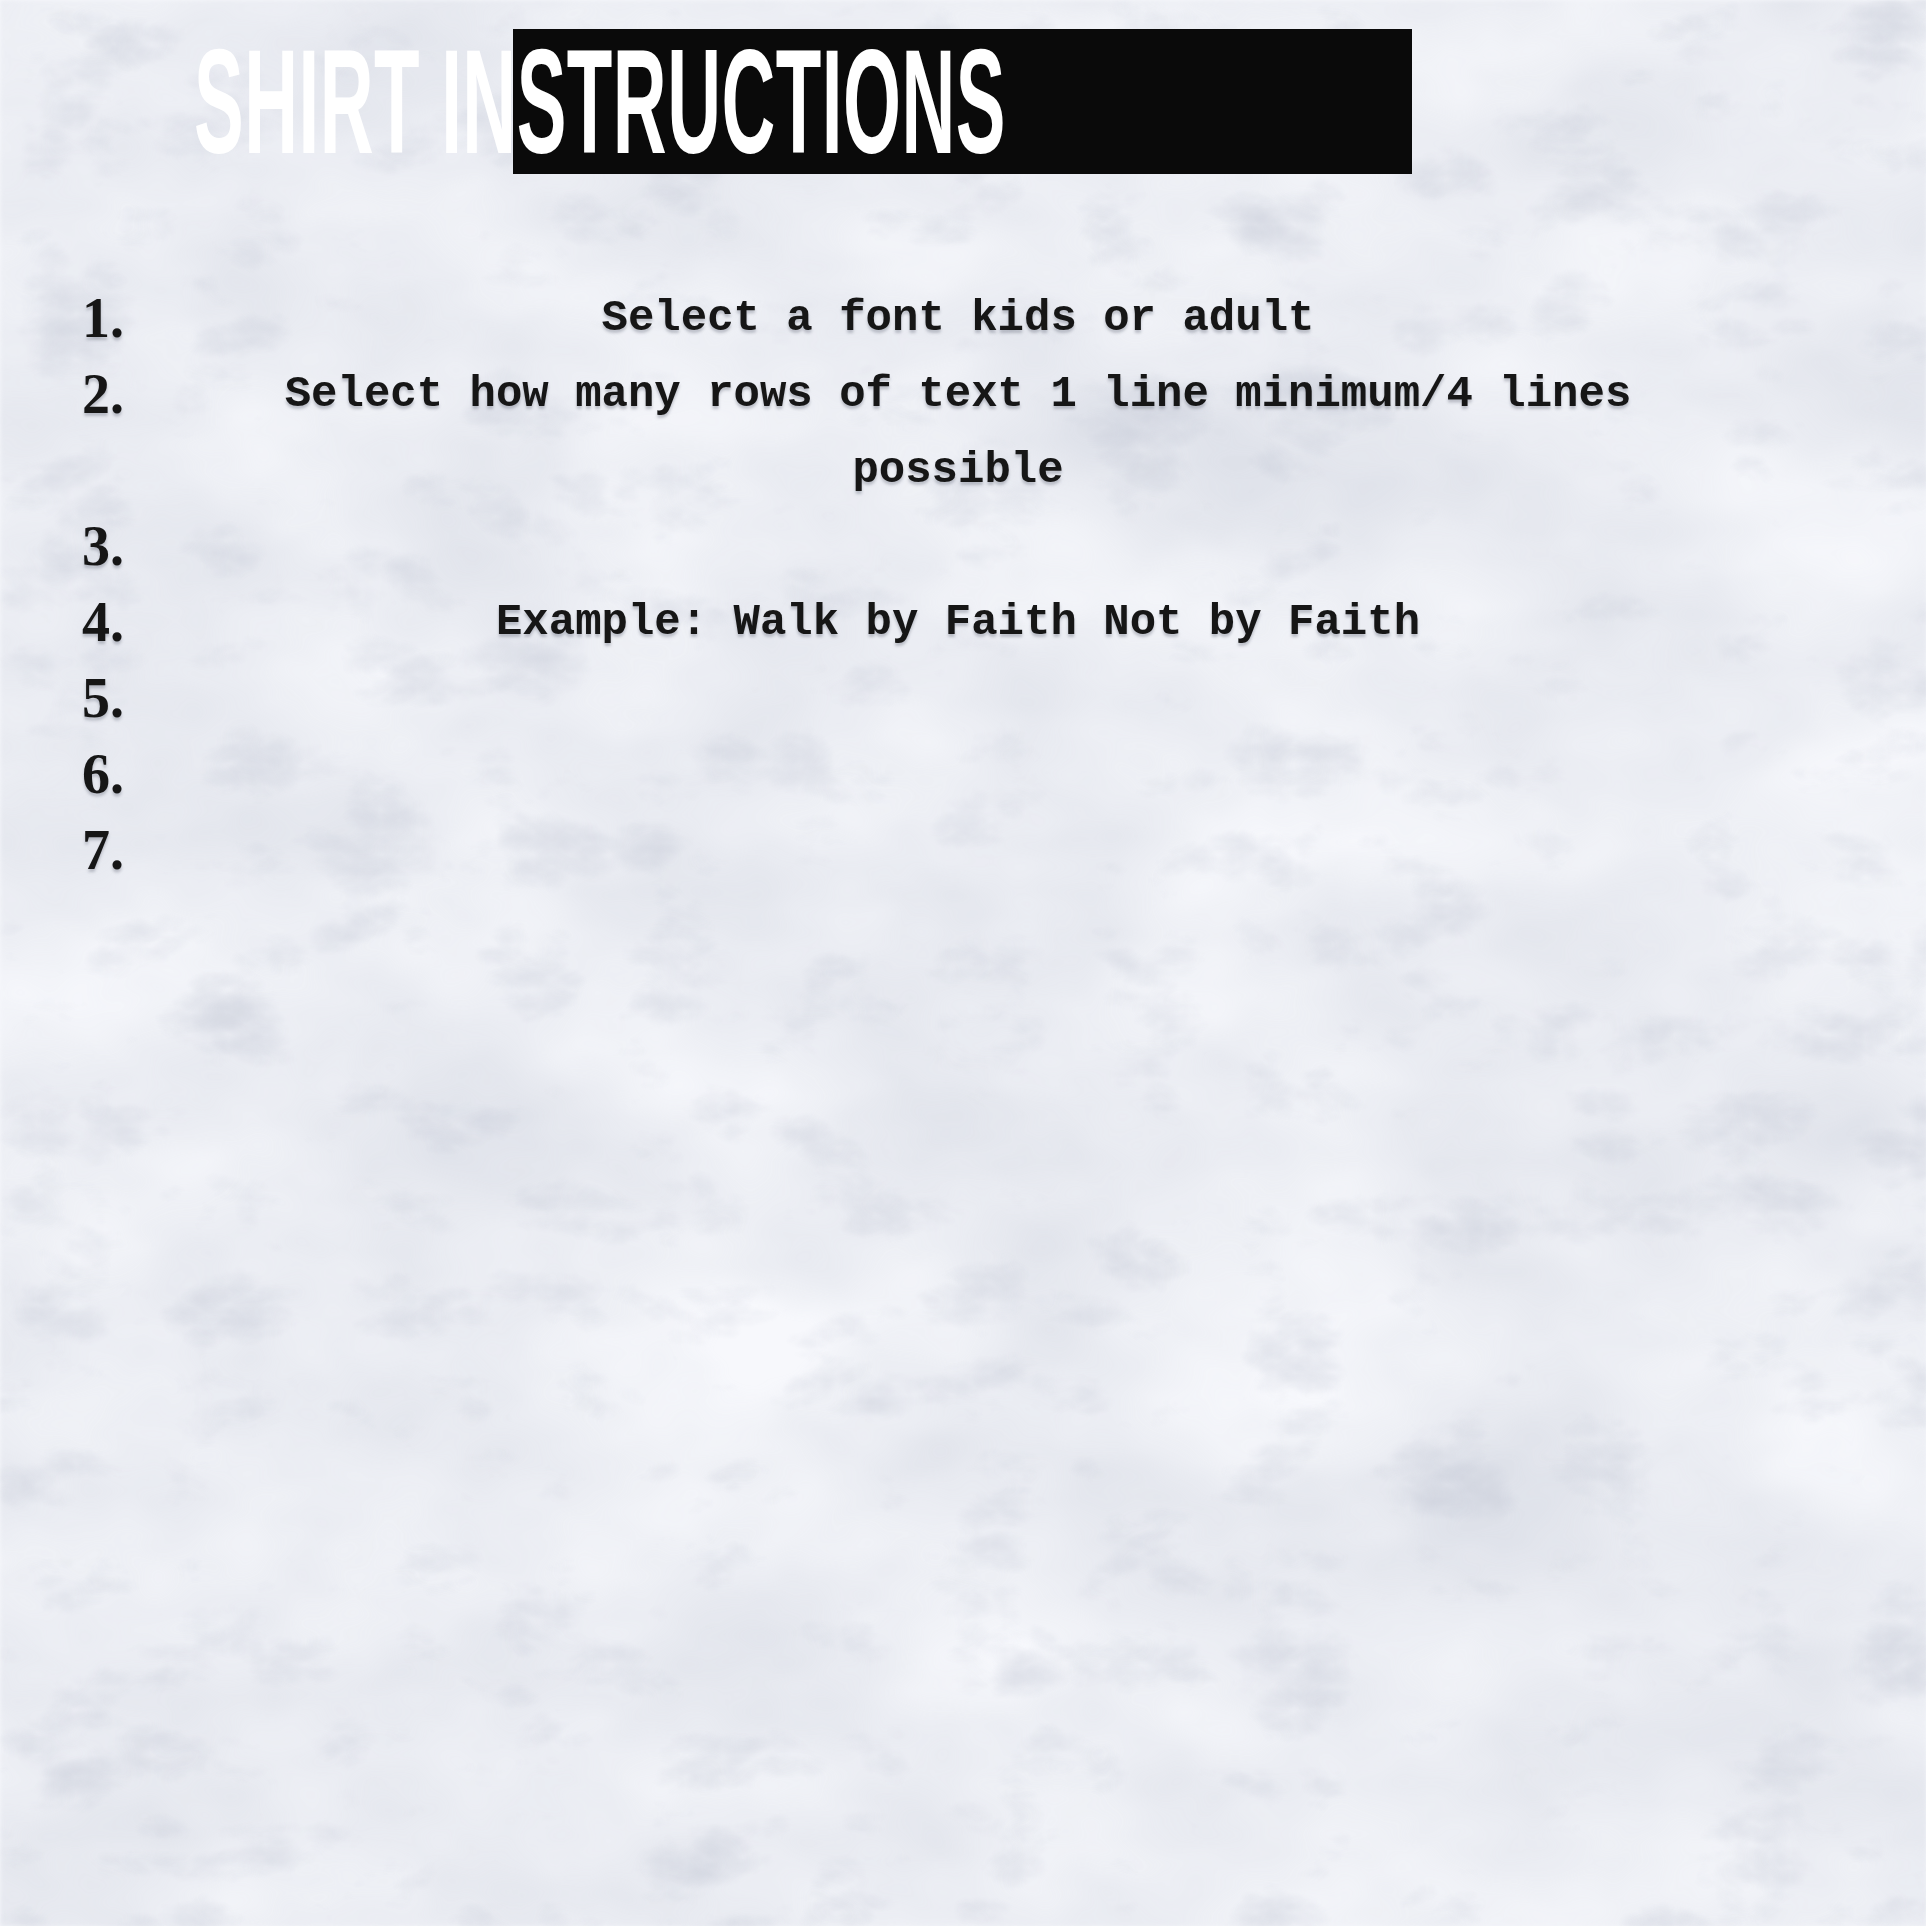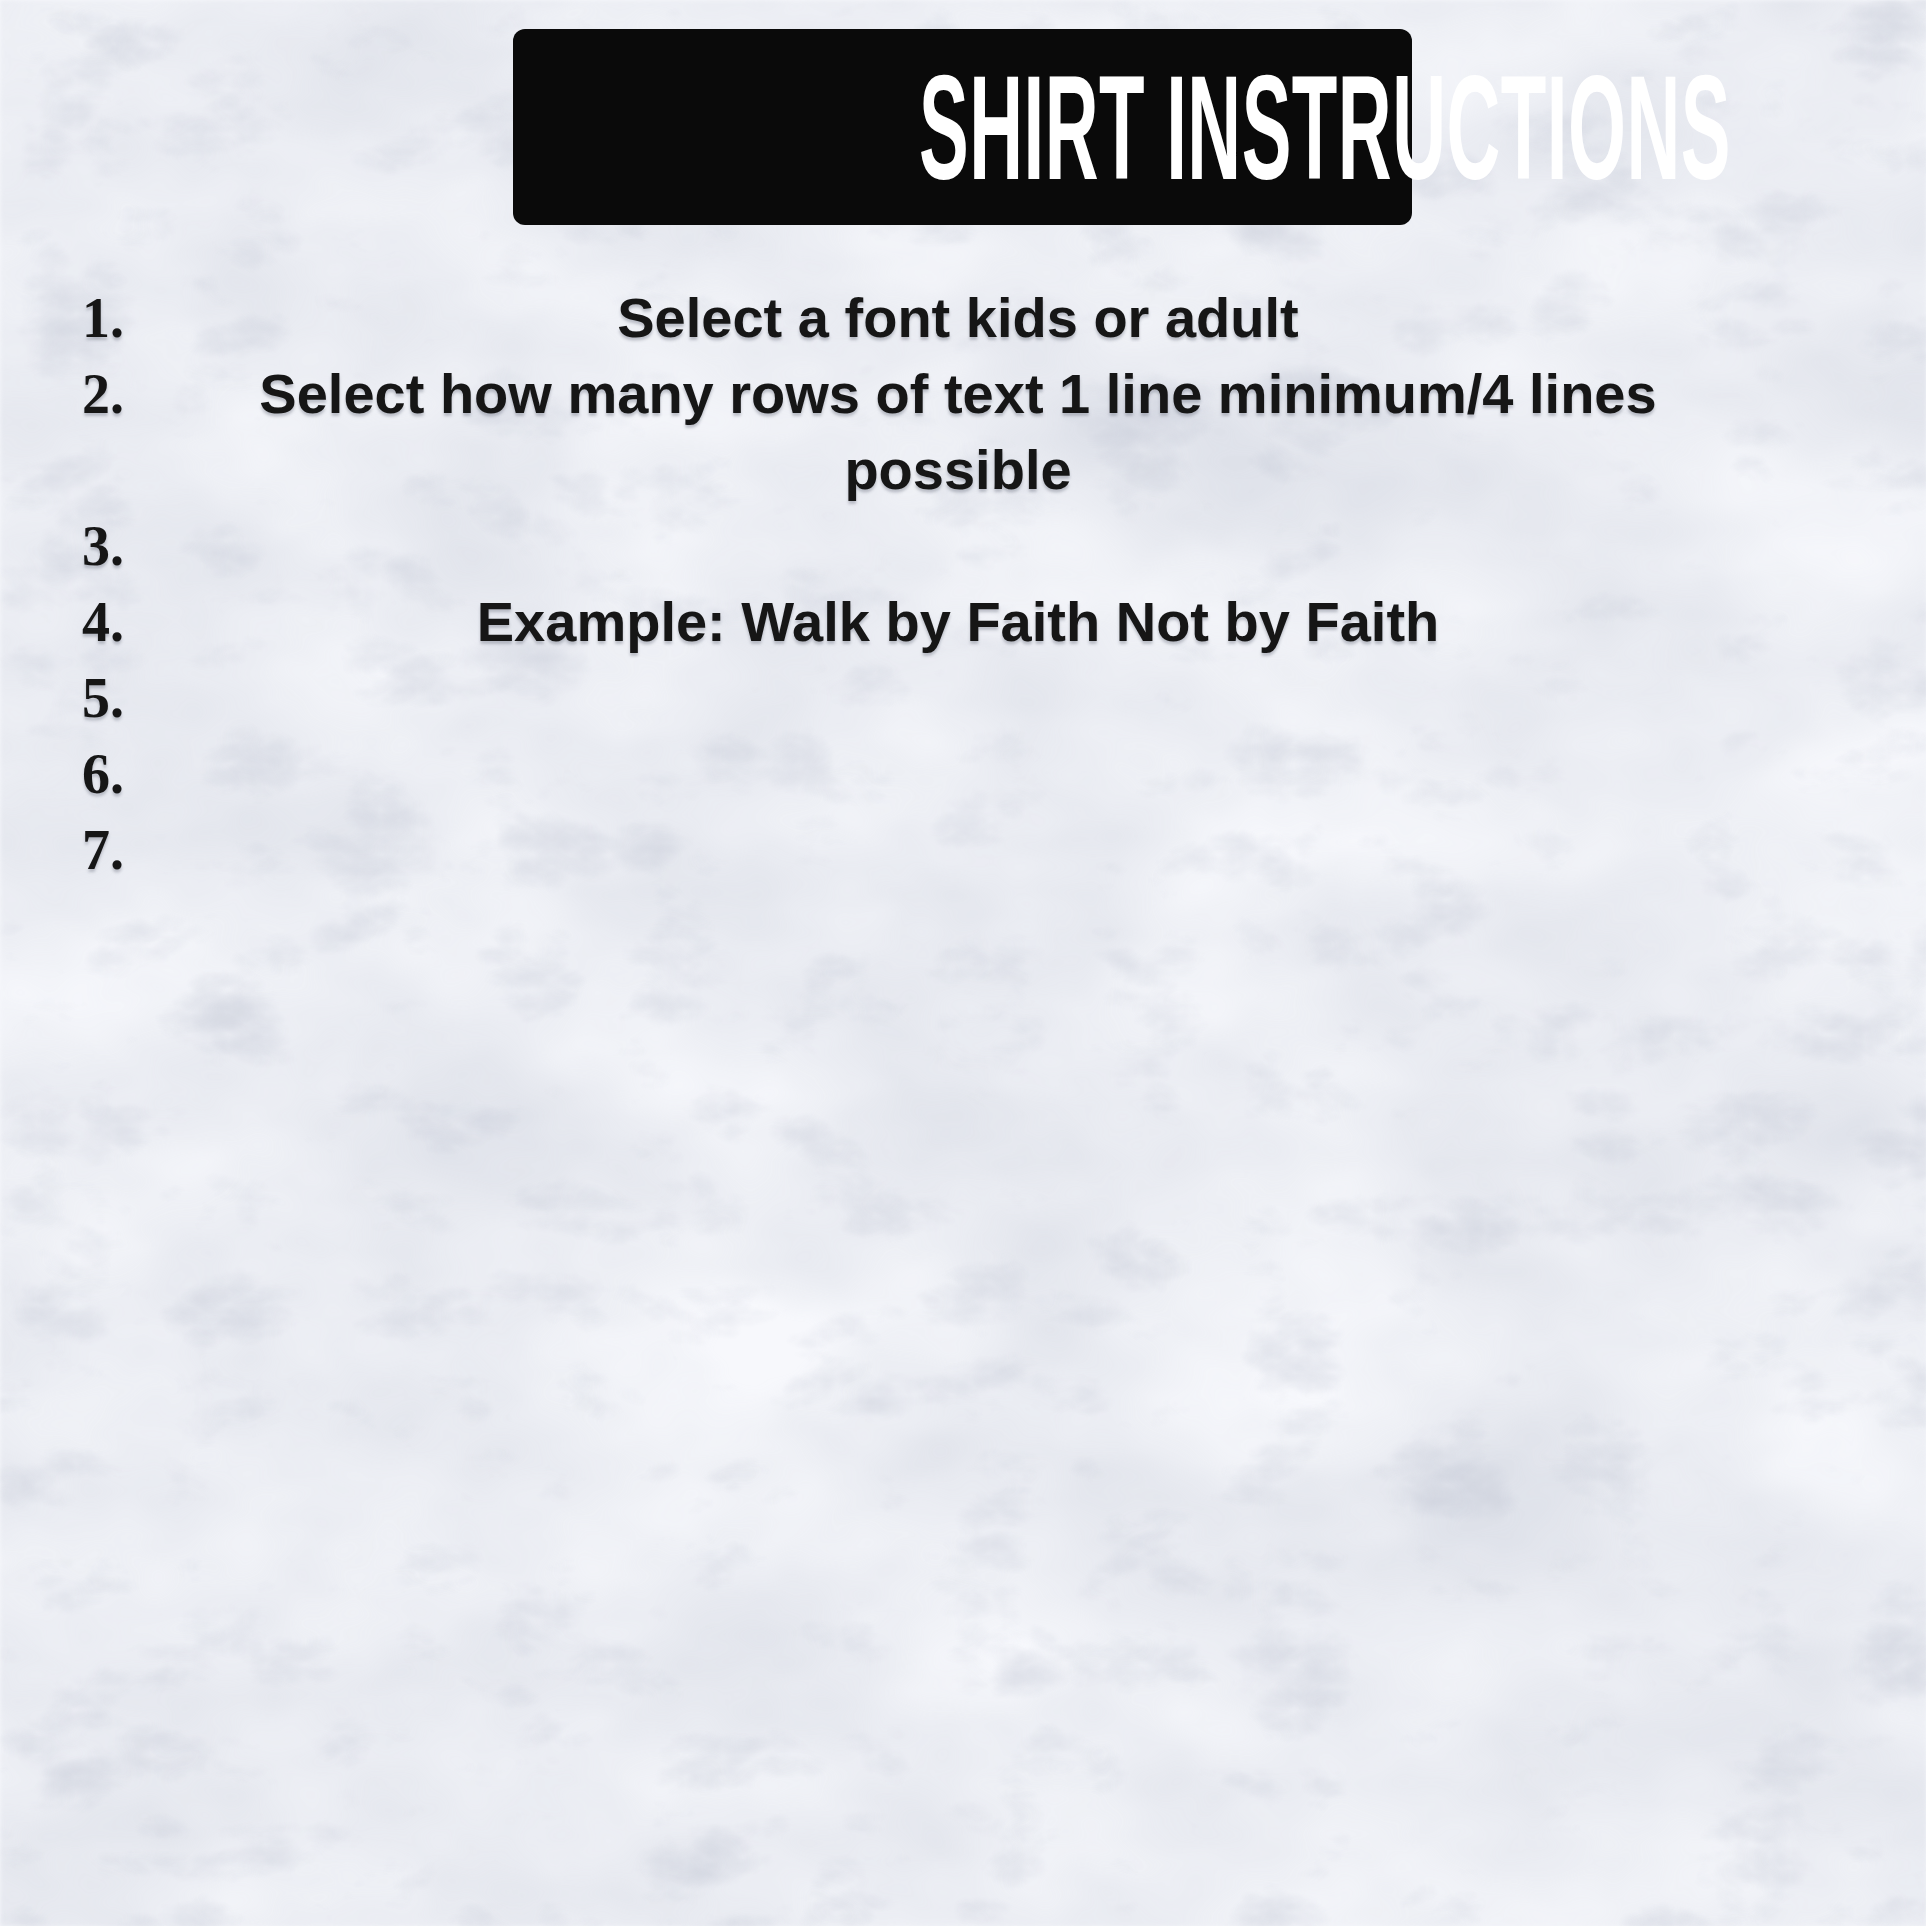--- a/index.html
+++ b/index.html
@@ -19,26 +19,25 @@
     top: 0;
     width: 1927px;
     height: 1927px;
     display: block;
   }
   .banner {
     position: absolute;
     left: 513px;
     top: 29px;
     width: 899px;
-    height: 196px;
+    height: 145px;
     background: var(--banner-bg, #0a0a0a);
     display: flex;
     align-items: center;
-    justify-content: flex-start;
-    border-radius: 12px;
+    justify-content: flex-end;
   }
   .banner-title {
     font-family: "Liberation Sans", "DejaVu Sans", sans-serif;
     font-weight: 700;
     font-size: 149px;
     line-height: 1;
     color: var(--title-color, #ffffff);
     white-space: nowrap;
     transform: scaleX(0.5);
     transform-origin: center center;
@@ -68,23 +67,23 @@
     line-height: 76px;
     color: var(--text-color, #161616);
     text-shadow: 0 3px 3px rgba(110, 115, 130, 0.40);
   }
   .txt {
     flex: 1 1 auto;
     margin-right: 135px;
     text-align: center;
   }
   .txt .line {
-    font-family: Liberation Sans, sans-serif;
+    font-family: Liberation Mono, monospace;
     font-weight: 700;
-    font-size: 56px;
+    font-size: 44px;
     line-height: 76px;
     color: var(--text-color, #161616);
     white-space: nowrap;
     text-shadow: 0 3px 3px rgba(110, 115, 130, 0.40);
   }
 </style>
 </head>
 <body>
 
 <div class="page">

